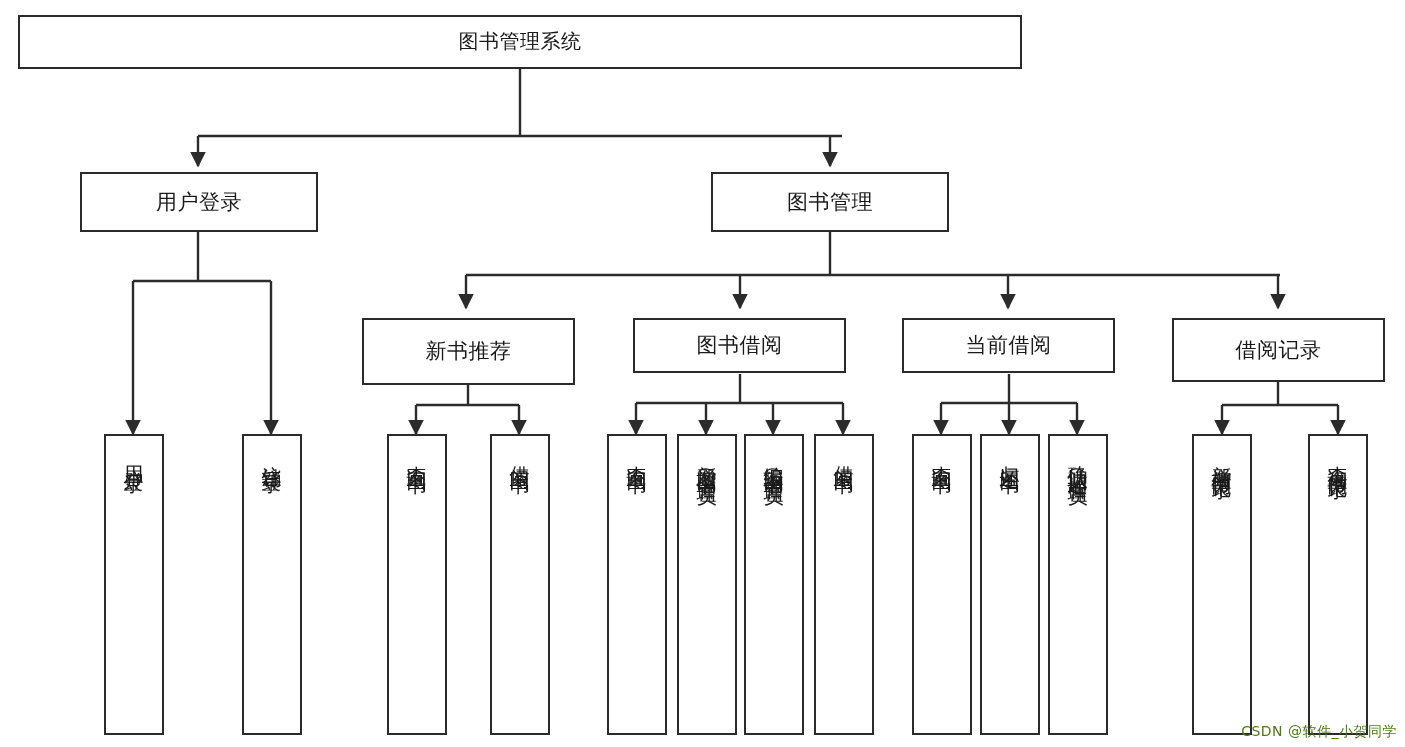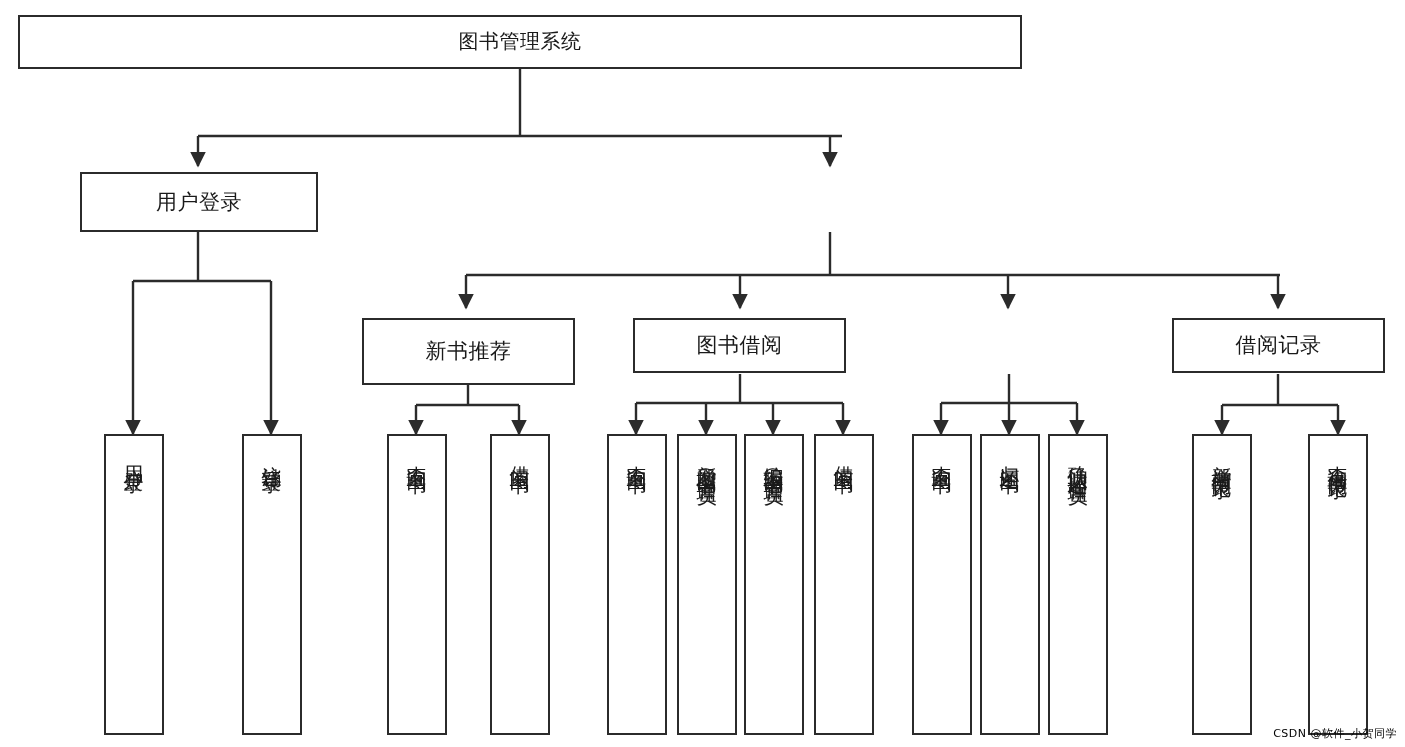--- a/index.html
+++ b/index.html
@@ -63,22 +63,22 @@
     letter-spacing: 3px;
     line-height: 1;
     white-space: nowrap;
   }
 
   
   #watermark {
     position: absolute;
     right: 8px;
     bottom: 6px;
-    font-size: 11px;
-    color: #000000;
+    font-size: 14px;
+    color: #4d7c0f;
     letter-spacing: 0.5px;
     white-space: nowrap;
     pointer-events: none;
   }
 </style>
 </head>
 <body>
 
 <div id="diagram-root">
 
@@ -133,31 +133,37 @@
   </svg>
 
   <div class="node horiz root" style="left:18px; top:15px; width:1004px; height:54px;">
     <span class="label">图书管理系统</span>
   </div>
 
   <div class="node horiz" style="left:80px; top:172px; width:238px; height:60px;">
     <span class="label">用户登录</span>
   </div>
 
+  <div class="node horiz" style="left:711px; top:172px; width:238px; height:60px;">
+    <span class="label">图书管理</span>
+  </div>
 
   <div class="node horiz" style="left:362px; top:318px; width:213px; height:67px;">
     <span class="label">新书推荐</span>
   </div>
 
   <div class="node horiz" style="left:633px; top:318px; width:213px; height:55px;">
     <span class="label">图书借阅</span>
   </div>
 
-
-  <div class="node horiz" style="left:1172px; top:318px; width:213px; height:55px;">
+  <div class="node horiz" style="left:902px; top:318px; width:213px; height:55px;">
+    <span class="label">当前借阅</span>
+  </div>
+
+  <div class="node horiz" style="left:1172px; top:318px; width:213px; height:64px;">
     <span class="label">借阅记录</span>
   </div>
 
   <div class="node vert" style="left:104px; top:434px; width:60px; height:301px;">
     <span class="label">用户登录</span>
   </div>
 
   <div class="node vert" style="left:242px; top:434px; width:60px; height:301px;">
     <span class="label">注销登录</span>
   </div>

